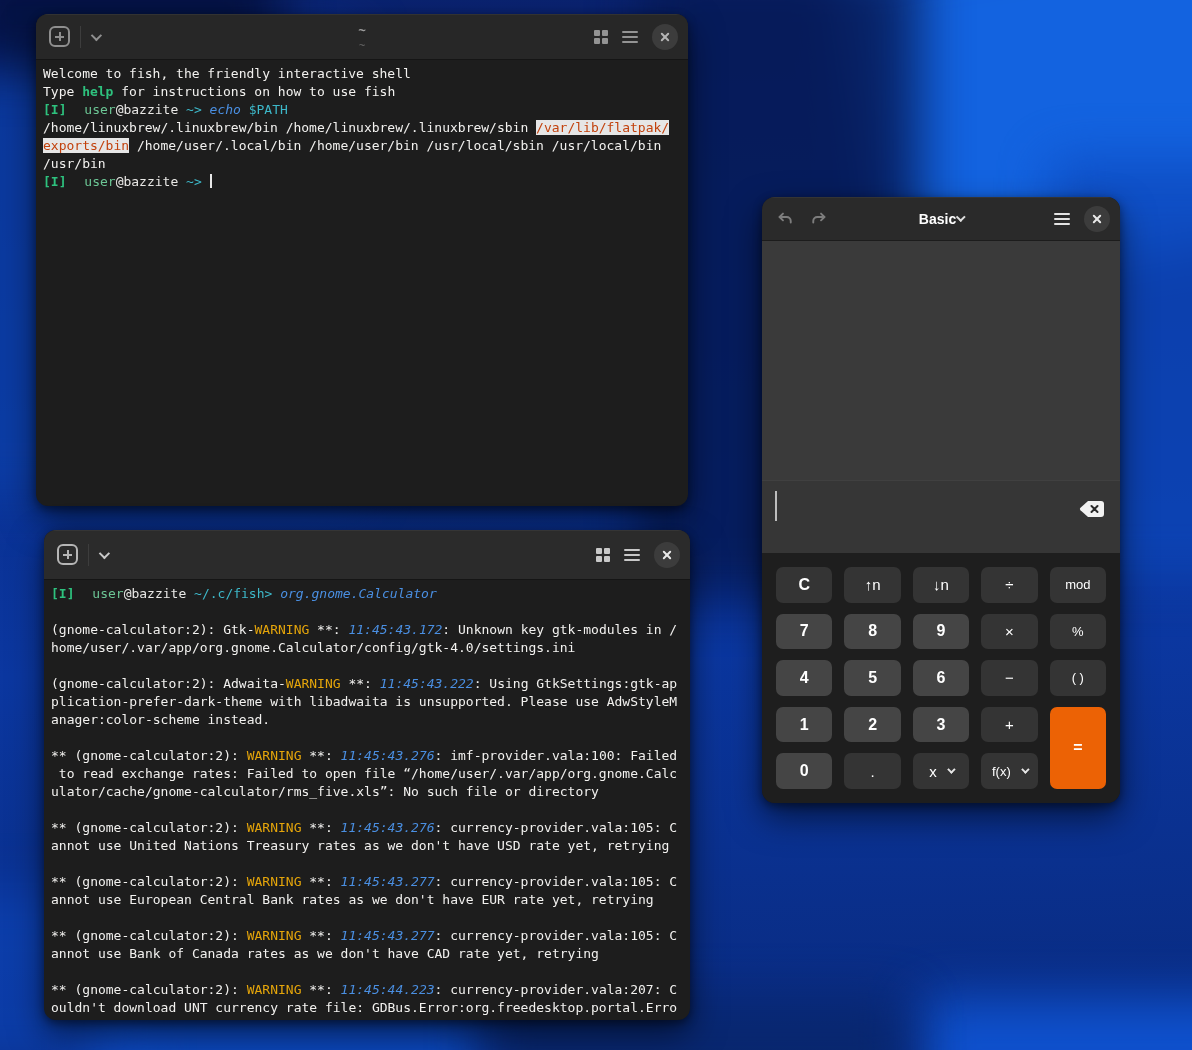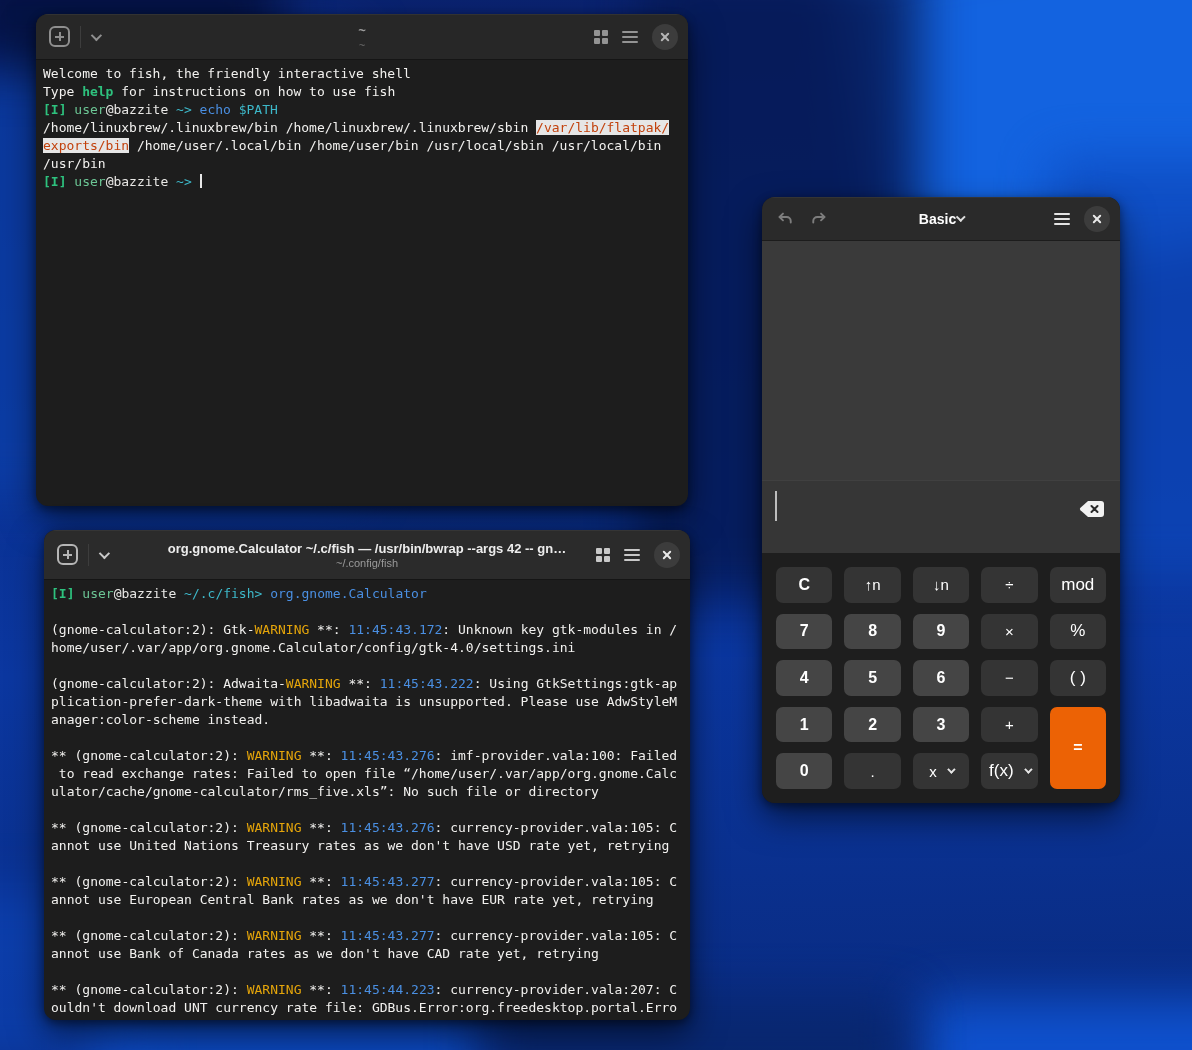--- a/index.html
+++ b/index.html
@@ -58,24 +58,24 @@
   .btn-close::before, .btn-close::after { content:""; position:absolute; left:50%; top:50%;
     width:11px; height:2px; background:#e8e8e8; border-radius:1px; }
   .btn-close::before { transform:translate(-50%,-50%) rotate(45deg); }
   .btn-close::after  { transform:translate(-50%,-50%) rotate(-45deg); }
   .dim .btn-close::before, .dim .btn-close::after { background:#b5b5b5; }
 
   .term-body { padding:5px 6px 0 7px; font-family:"DejaVu Sans Mono", monospace;
     font-size:13px; line-height:18px; color:var(--fg); white-space:pre; overflow:hidden; }
   .tline { height:18px; }
   .c-green { color:var(--green); font-weight:700; }
-  .c-user  { color:var(--user); }
+  .c-user  { color:var(--user);margin-left:10px; }
   .c-host  { color:#e9e8e6; }
   .c-cyan  { color:var(--cyan); }
-  .c-blue  { color:var(--blue); }
+  .c-blue  { color:var(--blue);font-style:italic; }
   .c-yellow{ color:var(--yellow); font-weight:400; }
   .c-hl    { background:var(--hl); color:#c2410c; }
   .cursor  { display:inline-block; width:2px; height:14px; background:#e8e8e8; vertical-align:-2px; }
 
   
   .calc { background:#1e1e1e; border-radius:13px; }
   .calc-head { position:relative; height:44px; background:#2a2a2a; display:flex; align-items:center;
     border-bottom:1px solid #1c1c1c; box-shadow: inset 0 1px 0 rgba(255,255,255,.05); }
   .calc-head .hl-left { display:flex; gap:16px; padding-left:14px; }
   .mode-switch { position:absolute; left:50%; top:50%; transform:translate(-50%,-50%);
@@ -87,21 +87,21 @@
   .entry-cursor { position:absolute; left:13px; top:10px; width:2px; height:30px; background:#bdbdbd; }
   .backspace { position:absolute; right:15px; top:19px; cursor:pointer; }
   .calc-pad { height:250px; background:#1e1e1e; padding:14px;
     display:grid; grid-template-columns:repeat(5,1fr); grid-template-rows:repeat(5,1fr);
     column-gap:12px; row-gap:11px; }
   .key { border:none; border-radius:7px; color:#fff; font-family:"Liberation Sans", sans-serif;
     font-size:15px; display:flex; align-items:center; justify-content:center; cursor:pointer; }
   .key-digit { background:#454545; font-weight:700; font-size:16px; }
   .key-op { background:#343434; }
   .key-op.k-bold { font-weight:700; font-size:16px; }
-  .key-op.k-small { font-size:17px; }
+  .key-op.k-small { font-size:13px; }
   .key-equals { background:var(--accent); grid-row:span 2; font-weight:700; font-size:16px; }
   .key .chev { width:6px; height:6px; border-color:#e6e6e6; margin-left:10px; transform:rotate(45deg) translateY(-2px); }
 
   svg { display:block; }
 </style>
 </head>
 <body>
 
 <div class="wall">
   <div class="blk blk1"></div>
@@ -143,24 +143,20 @@
   </div>
   <div class="term-body" id="term-top-body"><div class="tline"><span>Welcome to fish, the friendly interactive shell</span></div><div class="tline"><span>Type </span><span class="c-green">help</span><span> for instructions on how to use fish</span></div><div class="tline"><span class="c-green">[I]</span><span> </span><span class="c-user">user</span><span class="c-host">@bazzite</span><span> </span><span class="c-cyan">~&gt;</span><span> </span><span class="c-blue">echo</span><span> </span><span class="c-cyan">$PATH</span></div><div class="tline"><span>/home/linuxbrew/.linuxbrew/bin /home/linuxbrew/.linuxbrew/sbin </span><span class="c-hl">/var/lib/flatpak/</span></div><div class="tline"><span class="c-hl">exports/bin</span><span> /home/user/.local/bin /home/user/bin /usr/local/sbin /usr/local/bin</span></div><div class="tline"><span>/usr/bin</span></div><div class="tline"><span class="c-green">[I]</span><span> </span><span class="c-user">user</span><span class="c-host">@bazzite</span><span> </span><span class="c-cyan">~&gt;</span><span> </span><span class="cursor"></span></div></div>
 </div>
 
 <div class="win term t2" style="left:44px; top:530px; width:646px; height:490px;">
   <div class="term-head">
     <div class="head-left">
       <div class="newtab"></div>
       <div class="vsep"></div>
       <div class="chev"></div>
-    </div>
-    <div class="head-center">
-      <div class="head-title">org.gnome.Calculator ~/.c/fish — /usr/bin/bwrap --args 42 -- gn…</div>
-      <div class="head-sub">~/.config/fish</div>
     </div>
     <div class="head-right">
       <div class="icon-grid">
           <i></i>
           <i></i>
           <i></i>
           <i></i>
         </div>
       <div class="icon-burger">
           <i></i>

